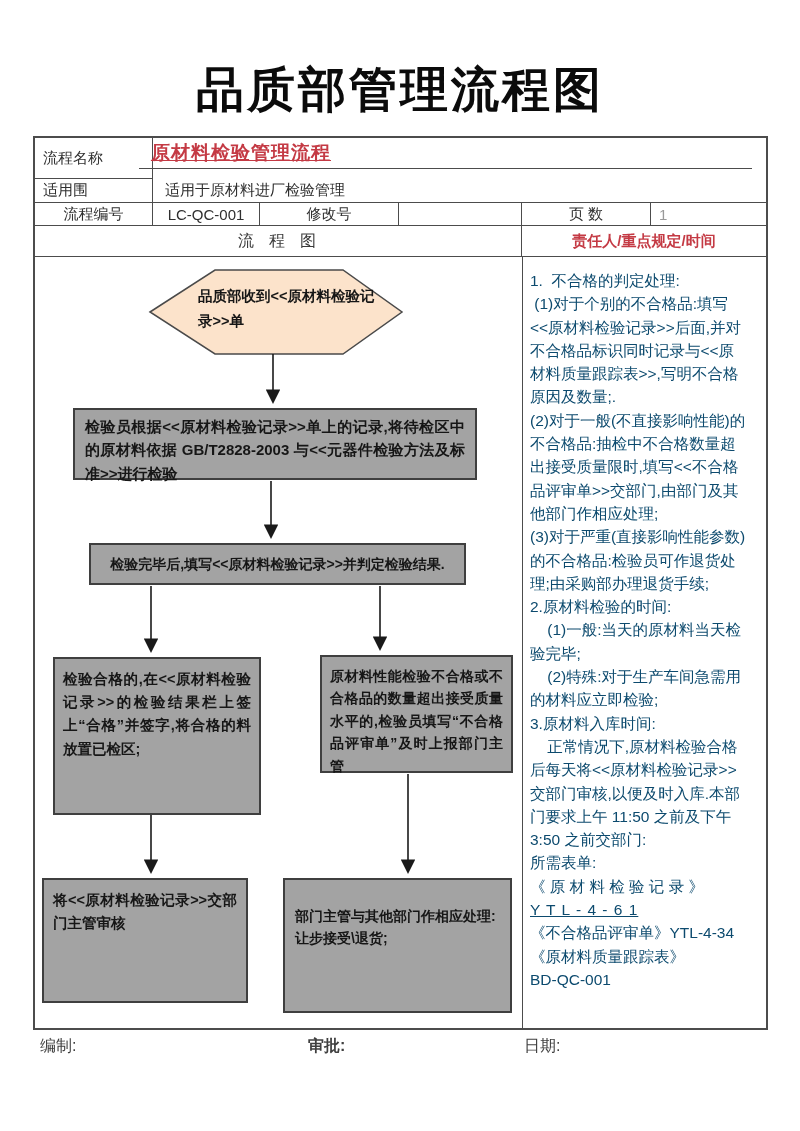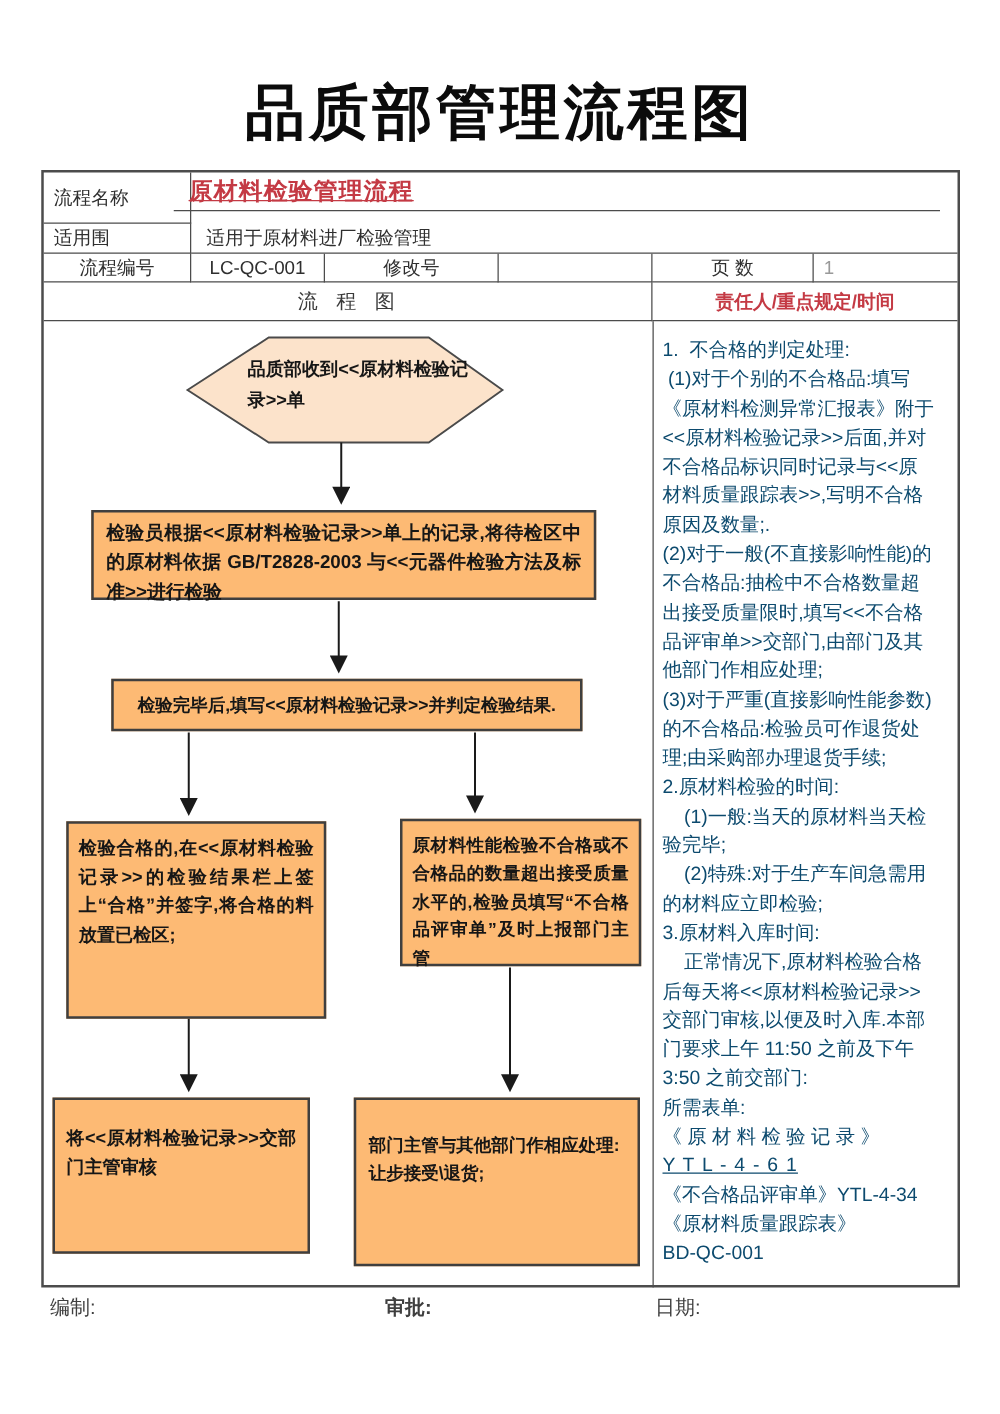--- a/index.html
+++ b/index.html
@@ -21,31 +21,31 @@
   .pagenum{color:#999;}
   .flowhdr{white-space:pre;font-size:16px;letter-spacing:2px;color:#3a3a3a;}
   .resphdr{font-weight:bold;font-size:15px;}
   
   .notes{position:absolute;left:522px;top:257px;width:246px;height:773px;
          box-sizing:border-box;border-left:1.5px solid #4c4c4c;
          padding:12px 4px 0 7px;}
   .note-line{white-space:pre-wrap;font-size:15.5px;line-height:23.3px;color:#0c4a6e;}
   .note-line.u{text-decoration:underline;letter-spacing:1px;}
   
-  .fc-box{position:absolute;box-sizing:border-box;background:#fdba74;
+  .fc-box{position:absolute;box-sizing:border-box;background:#a3a3a3;
           border:2px solid #3f3f3f;font-weight:bold;color:#161616;
           font-size:14.5px;line-height:1.6;padding:6px 9px;text-align:justify;}
   .fc-hex-text{position:absolute;left:198px;top:284px;width:178px;
                font-weight:bold;color:#161616;font-size:14.5px;line-height:1.75;}
   #box-inspect{left:73px;top:408px;width:404px;height:72px;font-size:15px;line-height:1.55;padding:5px 10px;}
   #box-record{left:89px;top:543px;width:377px;height:42px;text-align:center;
               justify-content:center;display:flex;align-items:center;padding:0;font-size:14px;}
   #box-pass{left:53px;top:657px;width:208px;height:158px;padding:9px 8px;}
   #box-fail{left:320px;top:655px;width:193px;height:118px;padding:8px 8px;font-size:14px;}
-  #box-submit{left:42px;top:878px;width:206px;height:125px;padding:20px 9px;}
+  #box-submit{left:42px;top:878px;width:206px;height:125px;padding:9px 9px;}
   #box-handle{left:283px;top:878px;width:229px;height:135px;padding:25px 10px 8px 10px;
               white-space:pre-wrap;font-size:14px;}
   .overlay{position:absolute;left:0;top:0;pointer-events:none;}
   .footer-label{position:absolute;top:1036px;font-size:16px;color:#3f3f3f;}
   #f-prep{left:40px;} #f-appr{left:308px;font-weight:bold;} #f-date{left:524px;}
 </style>
 </head>
 <body>
 
 <div class="page">
@@ -94,21 +94,20 @@
   <div class="fc-box" id="box-pass">检验合格的,在&lt;&lt;原材料检验记录&gt;&gt;的检验结果栏上签上“合格”并签字,将合格的料放置已检区;</div>
   <div class="fc-box" id="box-fail">原材料性能检验不合格或不合格品的数量超出接受质量水平的,检验员填写“不合格品评审单”及时上报部门主管</div>
   <div class="fc-box" id="box-submit">将&lt;&lt;原材料检验记录&gt;&gt;交部门主管审核</div>
   <div class="fc-box" id="box-handle">部门主管与其他部门作相应处理:
 让步接受\退货;</div>
 
   <div class="notes">
     <div>
         <div class="note-line">1.  不合格的判定处理:</div>
         <div class="note-line"> (1)对于个别的不合格品:填写</div>
-        <div class="note-line">《原材料检测异常汇报表》附于</div>
         <div class="note-line">&lt;&lt;原材料检验记录&gt;&gt;后面,并对</div>
         <div class="note-line">不合格品标识同时记录与&lt;&lt;原</div>
         <div class="note-line">材料质量跟踪表&gt;&gt;,写明不合格</div>
         <div class="note-line">原因及数量;.</div>
         <div class="note-line">(2)对于一般(不直接影响性能)的</div>
         <div class="note-line">不合格品:抽检中不合格数量超</div>
         <div class="note-line">出接受质量限时,填写&lt;&lt;不合格</div>
         <div class="note-line">品评审单&gt;&gt;交部门,由部门及其</div>
         <div class="note-line">他部门作相应处理;</div>
         <div class="note-line">(3)对于严重(直接影响性能参数)</div>

